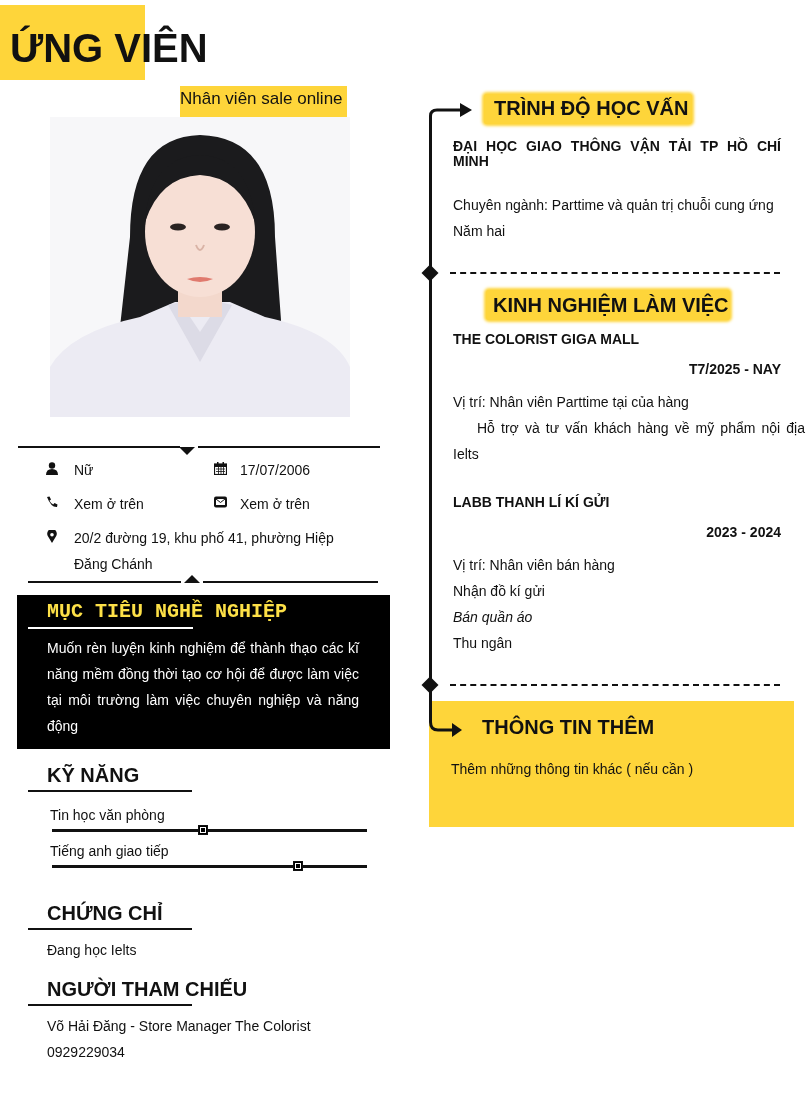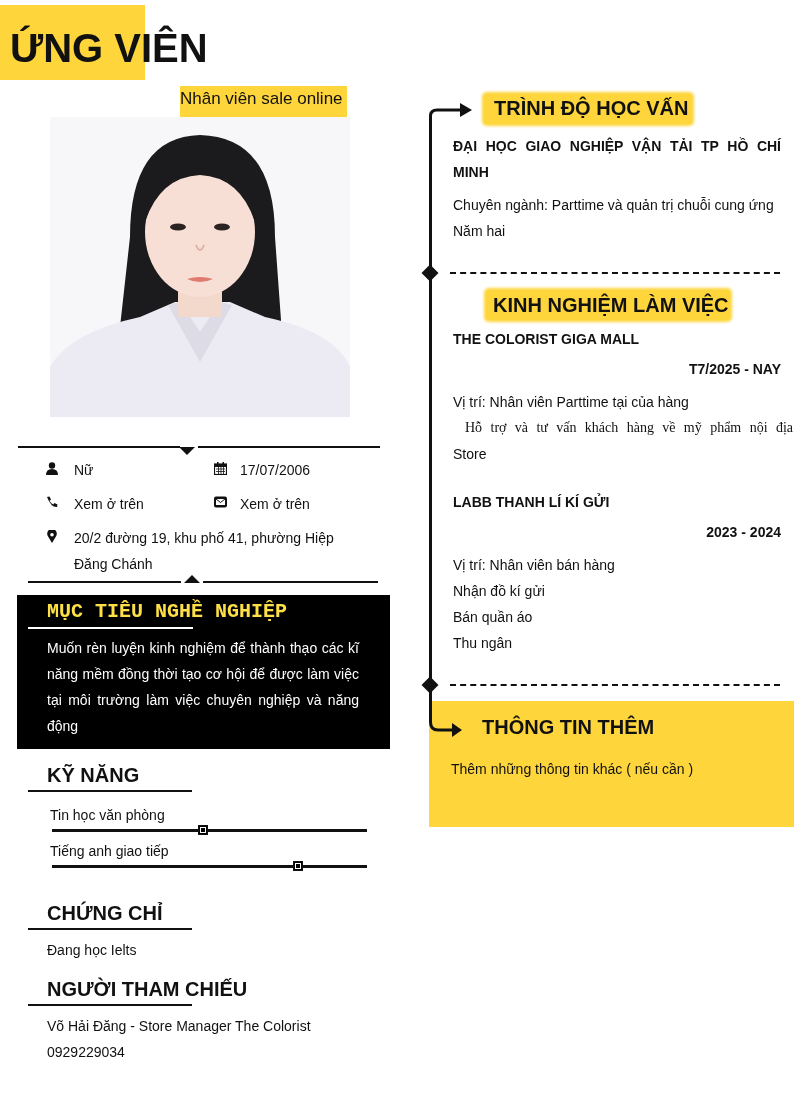--- a/index.html
+++ b/index.html
@@ -149,39 +149,39 @@
   <path d="M24 23 L34 30 L24 37 Z" fill="#111"></path>
 </svg>
 
 <div class="abs diamond" style="left:424px;top:267px;"></div>
 <div class="abs dash" style="left:450px;top:272px;width:330px;"></div>
 <div class="abs diamond" style="left:424px;top:679px;"></div>
 <div class="abs dash" style="left:450px;top:684px;width:330px;"></div>
 
 <div class="abs brush" style="left:484px;top:94px;width:208px;height:30px;"></div>
 <div class="abs sec-title" style="left:494px;top:97px;">TRÌNH ĐỘ HỌC VẤN</div>
-<div class="abs bold14 just" style="left:453px;top:131px;width:328px;line-height:30px;text-align-last:justify;">ĐẠI HỌC GIAO NGHIỆP VẬN TẢI TP HỒ CHÍ</div>
-<div class="abs bold14" style="left:453px;top:161px;line-height:22px;text-align:right;">MINH</div>
+<div class="abs bold14 just" style="left:453px;top:131px;width:328px;line-height:30px;text-align-last:justify;">ĐẠI HỌC GIAO THÔNG VẬN TẢI TP HỒ CHÍ</div>
+<div class="abs bold14" style="left:453px;top:150px;line-height:22px;text-align:right;">MINH</div>
 <div class="abs right-text" style="left:453px;top:192px;">Chuyên ngành: Parttime và quản trị chuỗi cung ứng</div>
 <div class="abs right-text" style="left:453px;top:218px;">Năm hai</div>
 
 <div class="abs brush" style="left:486px;top:290px;width:244px;height:30px;"></div>
 <div class="abs sec-title" style="left:493px;top:294px;">KINH NGHIỆM LÀM VIỆC</div>
 
 <div class="abs bold14" style="left:453px;top:331px;">THE COLORIST GIGA MALL</div>
 <div class="abs bold14" style="right:30px;top:361px;">T7/2025 - NAY</div>
 <div class="abs right-text" style="left:453px;top:389px;">Vị trí: Nhân viên Parttime tại của hàng</div>
-<div class="abs right-text" style="left:465px;top:415px;width:328px;text-align:justify;text-align-last:justify;font-family:Liberation Serif, serif;">Hỗ trợ và tư vấn khách hàng về mỹ phẩm nội địa</div>
-<div class="abs right-text" style="left:453px;top:441px;">Store</div>
+<div class="abs right-text" style="left:477px;top:415px;width:328px;text-align:justify;text-align-last:justify;">Hỗ trợ và tư vấn khách hàng về mỹ phẩm nội địa</div>
+<div class="abs right-text" style="left:453px;top:441px;">Ielts</div>
 
 <div class="abs bold14" style="left:453px;top:494px;">LABB THANH LÍ KÍ GỬI</div>
 <div class="abs bold14" style="right:30px;top:524px;">2023 - 2024</div>
 <div class="abs right-text" style="left:453px;top:552px;">Vị trí: Nhân viên bán hàng</div>
 <div class="abs right-text" style="left:453px;top:578px;">Nhận đồ kí gửi</div>
-<div class="abs right-text" style="left:453px;top:604px;">Bán quần áo</div>
+<div class="abs right-text" style="left:453px;top:604px;font-style:italic;">Bán quần áo</div>
 <div class="abs right-text" style="left:453px;top:630px;">Thu ngân</div>
 
 <div class="abs extra-box"></div>
 <svg class="abs" style="left:428px;top:700px;" width="40" height="42" viewBox="0 0 40 42">
   <path d="M2.5 0 L2.5 22 Q2.5 30 10 30 L26 30" stroke="#111" stroke-width="3" fill="none"></path>
   <path d="M24 23 L34 30 L24 37 Z" fill="#111"></path>
 </svg>
 <div class="abs sec-title" style="left:482px;top:716px;">THÔNG TIN THÊM</div>
 <div class="abs right-text" style="left:451px;top:756px;">Thêm những thông tin khác ( nếu cần )</div>
 

